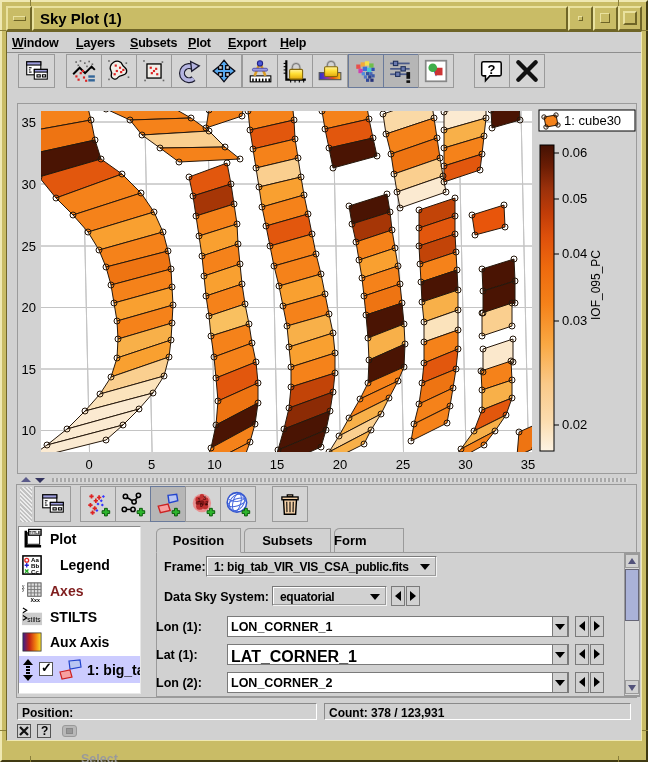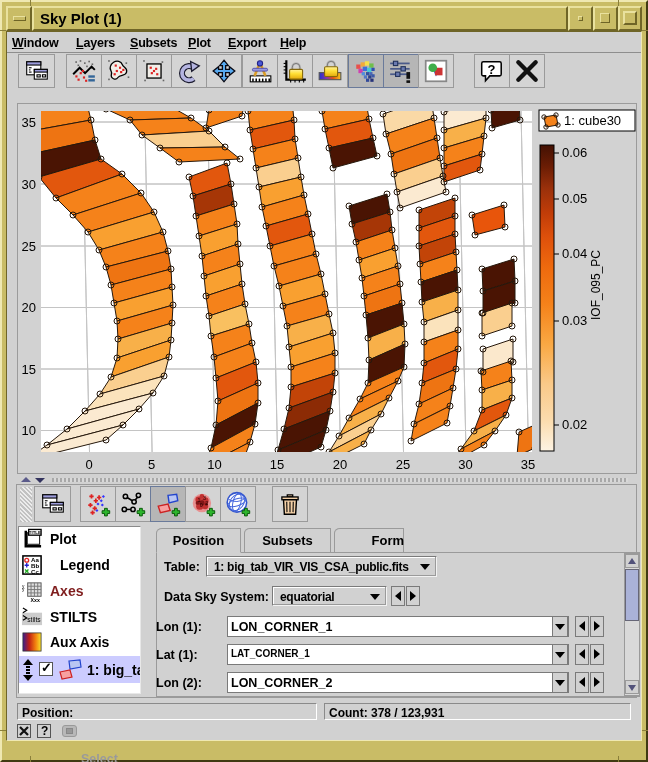--- a/index.html
+++ b/index.html
@@ -861,22 +861,22 @@
       <polygon points="10,2 21,1 22,8 11,10" fill="#b9c6f2" stroke="#2244cc" stroke-width="1.2"></polygon>
       <polygon points="1,13 11,11 13,18 3,20" fill="#f7a0a0" stroke="#cc2222" stroke-width="1.2"></polygon>
     </svg></div>
 <div class="b" style="left:87px;top:662px;width:53px;overflow:hidden;font-size:14px;font-weight:bold;white-space:nowrap;">1: big_tab</div>
 <div class="b" style="left:156px;top:552px;width:484px;height:145px;border:1px solid #9a9a9a;background:#d1d1d1;"></div>
 <div class="b" style="left:156px;top:528px;width:85px;height:25px;background:#d1d1d1;border:1px solid #9a9a9a;border-top-left-radius:6px 5px;border-bottom:1px solid #d1d1d1;"></div>
 <div class="b" style="left:156px;top:533px;width:85px;text-align:center;font-size:13px;font-weight:bold;">Position</div>
 <div class="b" style="left:244px;top:528px;width:87px;height:24px;background:#d1d1d1;border:1px solid #9a9a9a;border-top-left-radius:6px 5px;border-bottom:0;"></div>
 <div class="b" style="left:244px;top:533px;width:87px;text-align:center;font-size:13px;font-weight:bold;">Subsets</div>
 <div class="b" style="left:334px;top:528px;width:70px;height:24px;background:#d1d1d1;border:1px solid #9a9a9a;border-top-left-radius:6px 5px;border-bottom:0;"></div>
-<div class="b" style="left:334px;top:533px;width:70px;text-align:right;font-size:13px;font-weight:bold;">Form</div>
-<div class="b" style="left:164px;top:560px;font-size:12.5px;font-weight:bold;color:#000;">Table:</div>
+<div class="b" style="left:334px;top:533px;width:70px;text-align:left;font-size:13px;font-weight:bold;">Form</div>
+<div class="b" style="left:164px;top:560px;font-size:12.5px;font-weight:bold;color:#000;">Frame:</div>
 <div class="b" style="left:206px;top:556px;width:231px;height:21px;background:#d1d1d1;border:1px solid #7a7a7a;border-bottom-color:#f2f2f2;border-right-color:#f2f2f2;box-shadow:inset -1px -1px 0 #9a9a9a, inset 1px 1px 0 #ffffff;"></div>
 <div class="b" style="left:214px;top:560px;font-size:12px;font-weight:bold;letter-spacing:-0.3px;white-space:nowrap;">1: big_tab_VIR_VIS_CSA_public.fits</div>
 <div class="b" style="left:420px;top:564px;width:0;height:0;border-left:5px solid transparent;border-right:5px solid transparent;border-top:6px solid #000;"></div>
 <div class="b" style="left:164px;top:590px;font-size:12.5px;font-weight:bold;color:#000;">Data Sky System:</div>
 <div class="b" style="left:272px;top:586px;width:115px;height:20px;background:#d1d1d1;border:1px solid #7a7a7a;border-bottom-color:#f2f2f2;border-right-color:#f2f2f2;box-shadow:inset -1px -1px 0 #9a9a9a, inset 1px 1px 0 #ffffff;"></div>
 <div class="b" style="left:280px;top:590px;font-size:12px;font-weight:bold;letter-spacing:-0.3px;white-space:nowrap;">equatorial</div>
 <div class="b" style="left:370px;top:594px;width:0;height:0;border-left:5px solid transparent;border-right:5px solid transparent;border-top:6px solid #000;"></div>
 <div class="b" style="left:391px;top:586px;width:14px;height:20px;background:#d1d1d1;border:1px solid #7a7a7a;"></div>
 <div class="b" style="left:395px;top:591px;width:0;height:0;border-top:5px solid transparent;border-bottom:5px solid transparent;border-right:6px solid #000;"></div>
 <div class="b" style="left:406px;top:586px;width:14px;height:20px;background:#d1d1d1;border:1px solid #7a7a7a;"></div>
@@ -885,21 +885,21 @@
 <div class="b" style="left:227px;top:616px;width:342px;height:21px;background:#fff;border:1px solid #7a7a7a;"></div>
 <div class="b" style="left:231px;top:620px;font-size:12.5px;font-weight:bold;">LON_CORNER_1</div>
 <div class="b" style="left:552px;top:616px;width:16px;height:21px;background:#d1d1d1;border:1px solid #7a7a7a;"></div>
 <div class="b" style="left:555px;top:624px;width:0;height:0;border-left:5px solid transparent;border-right:5px solid transparent;border-top:6px solid #000;"></div>
 <div class="b" style="left:575px;top:616px;width:14px;height:21px;background:#d1d1d1;border:1px solid #7a7a7a;"></div>
 <div class="b" style="left:579px;top:621px;width:0;height:0;border-top:5px solid transparent;border-bottom:5px solid transparent;border-right:6px solid #000;"></div>
 <div class="b" style="left:590px;top:616px;width:14px;height:21px;background:#d1d1d1;border:1px solid #7a7a7a;"></div>
 <div class="b" style="left:594px;top:621px;width:0;height:0;border-top:5px solid transparent;border-bottom:5px solid transparent;border-left:6px solid #000;"></div>
 <div class="b" style="left:156px;top:648px;font-size:12.5px;font-weight:bold;color:#000;">Lat (1):</div>
 <div class="b" style="left:227px;top:644px;width:342px;height:21px;background:#fff;border:1px solid #7a7a7a;"></div>
-<div class="b" style="left:231px;top:648px;font-size:10px;font-weight:bold;">LAT_CORNER_1</div>
+<div class="b" style="left:231px;top:648px;font-size:16px;font-weight:bold;">LAT_CORNER_1</div>
 <div class="b" style="left:552px;top:644px;width:16px;height:21px;background:#d1d1d1;border:1px solid #7a7a7a;"></div>
 <div class="b" style="left:555px;top:652px;width:0;height:0;border-left:5px solid transparent;border-right:5px solid transparent;border-top:6px solid #000;"></div>
 <div class="b" style="left:575px;top:644px;width:14px;height:21px;background:#d1d1d1;border:1px solid #7a7a7a;"></div>
 <div class="b" style="left:579px;top:649px;width:0;height:0;border-top:5px solid transparent;border-bottom:5px solid transparent;border-right:6px solid #000;"></div>
 <div class="b" style="left:590px;top:644px;width:14px;height:21px;background:#d1d1d1;border:1px solid #7a7a7a;"></div>
 <div class="b" style="left:594px;top:649px;width:0;height:0;border-top:5px solid transparent;border-bottom:5px solid transparent;border-left:6px solid #000;"></div>
 <div class="b" style="left:156px;top:676px;font-size:12.5px;font-weight:bold;color:#000;">Lon (2):</div>
 <div class="b" style="left:227px;top:672px;width:342px;height:21px;background:#fff;border:1px solid #7a7a7a;"></div>
 <div class="b" style="left:231px;top:676px;font-size:12.5px;font-weight:bold;">LON_CORNER_2</div>
 <div class="b" style="left:552px;top:672px;width:16px;height:21px;background:#d1d1d1;border:1px solid #7a7a7a;"></div>

